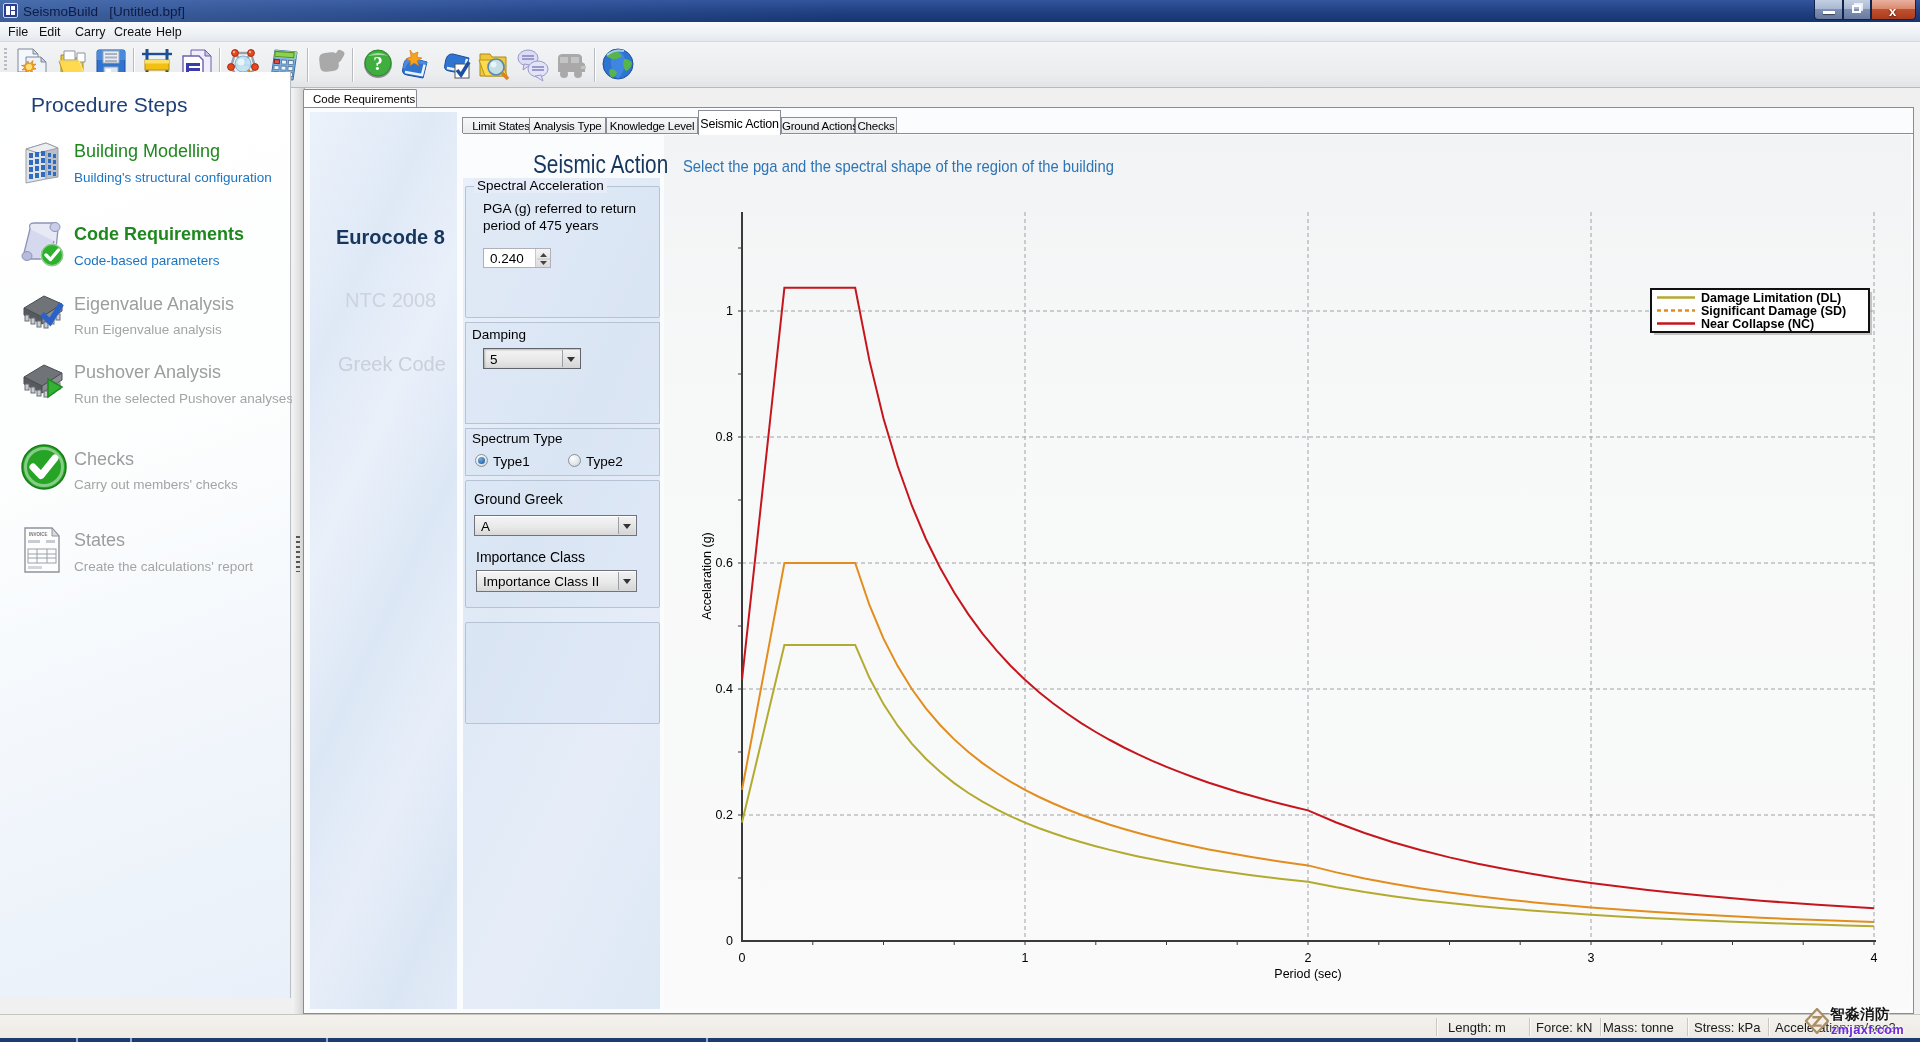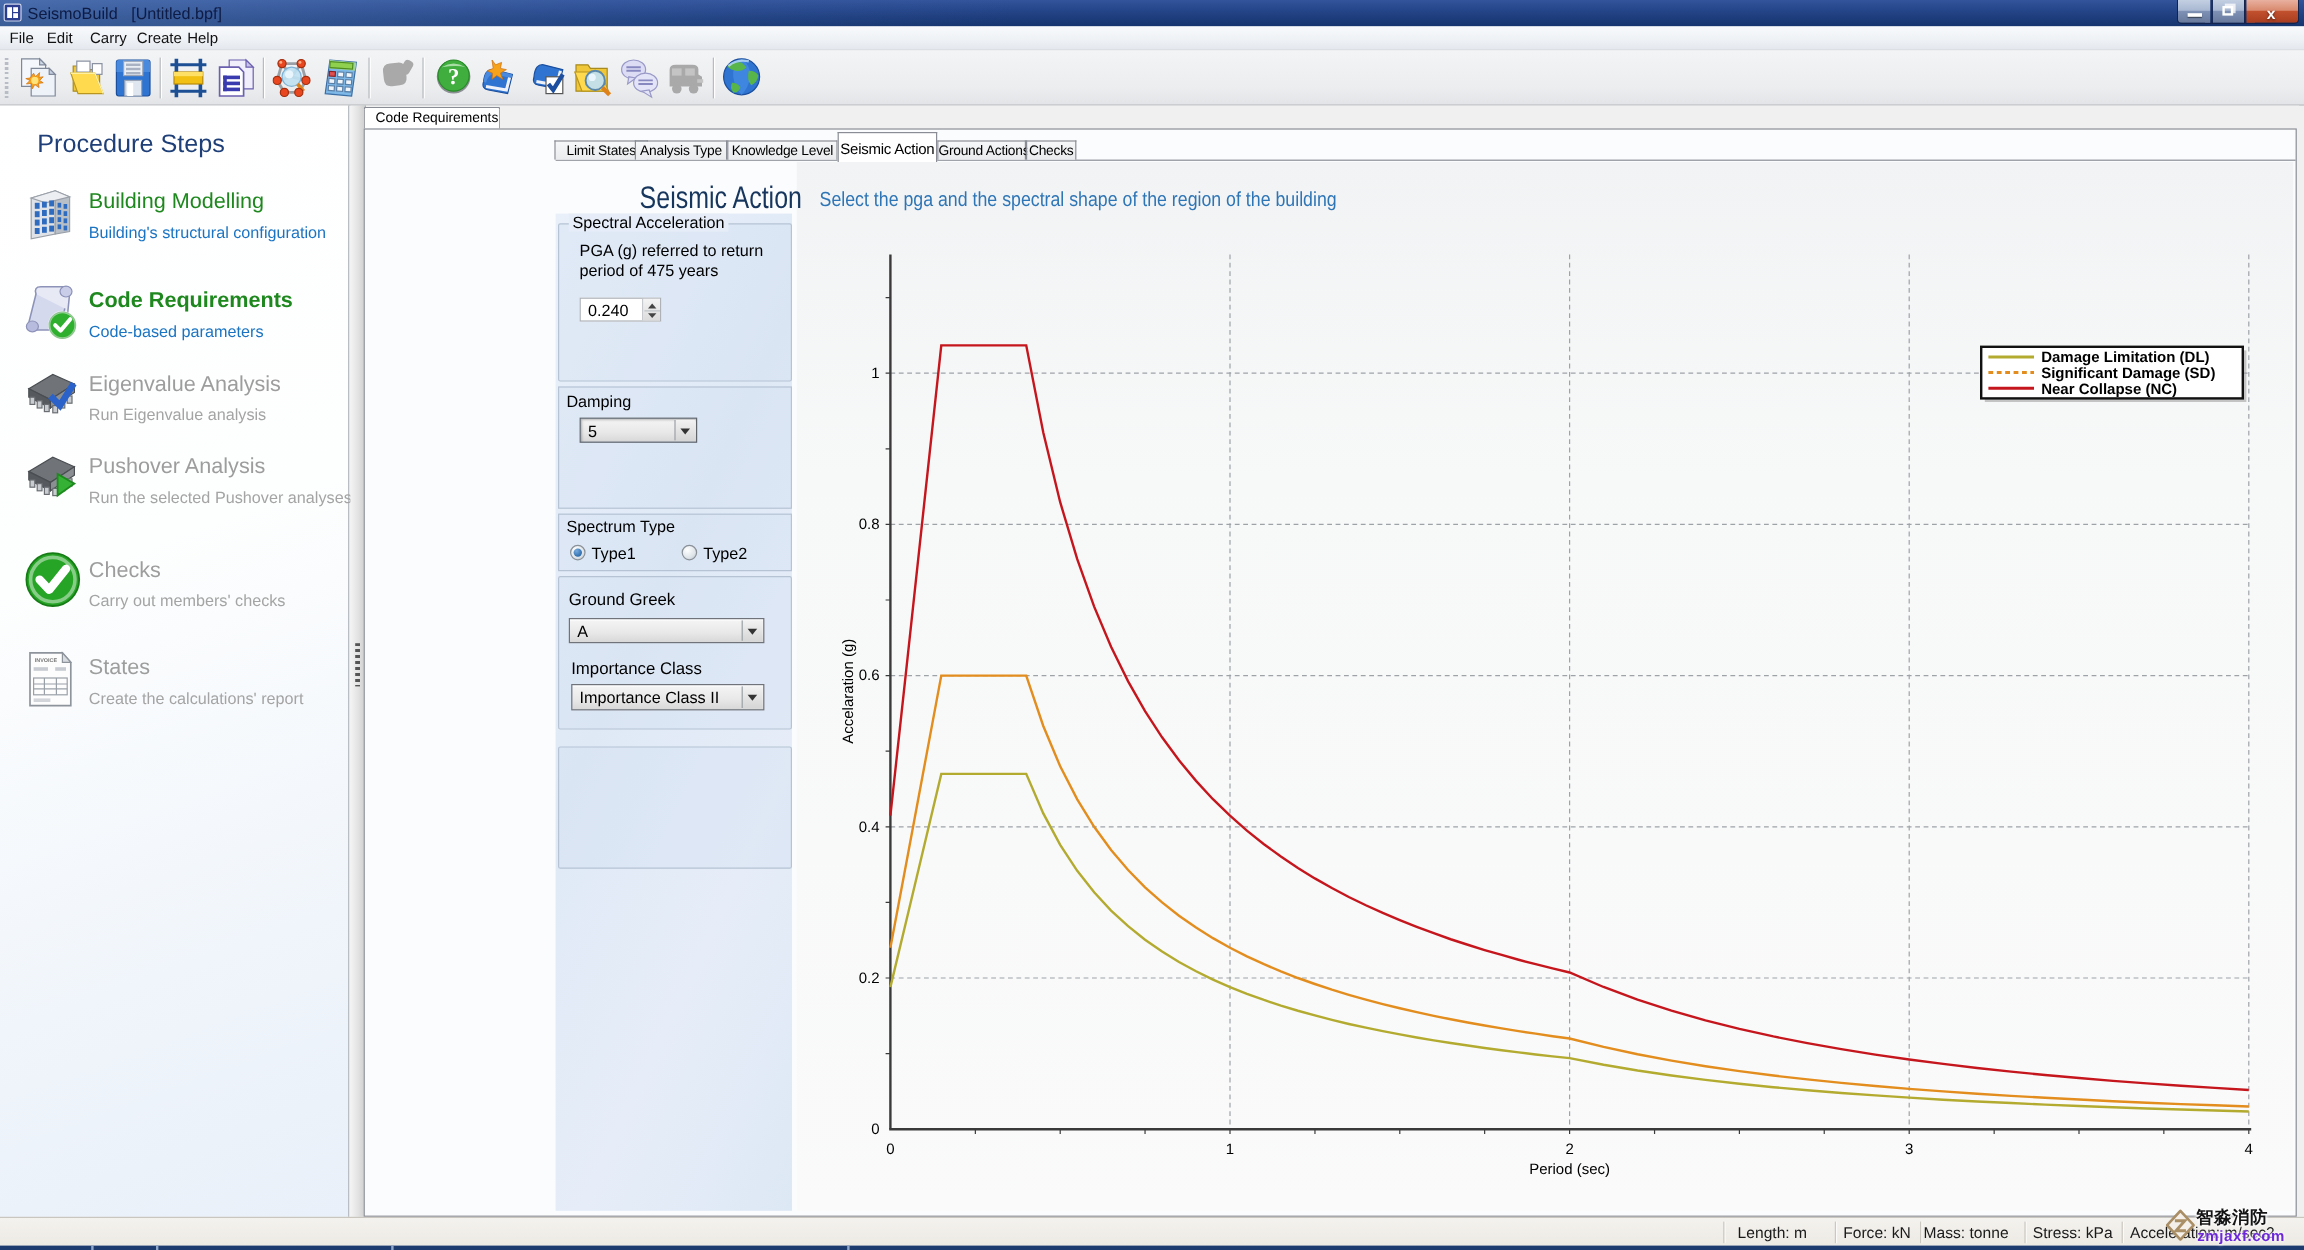--- a/index.html
+++ b/index.html
@@ -38,21 +38,21 @@
 
 
 #toolbar { left:0; top:42px; width:1920px; height:46px;
   background:linear-gradient(180deg,#f3f4f6 0%,#ebedef 70%,#e2e4e7 100%);
   border-bottom:1px solid #b7babe; }
 #toolbar .grip { left:4px; top:6px; width:3px; height:34px;
   background:repeating-linear-gradient(180deg,#b8bcc4 0 2px,transparent 2px 4px); }
 .tsep { top:6px; width:1px; height:34px; background:#b8bbbf; box-shadow:1px 0 0 #fff; }
 
 
-#leftpanel { left:0; top:88px; width:291px; height:926px;
+#leftpanel { left:0; top:72px; width:291px; height:926px;
   background:linear-gradient(160deg,#ffffff 0%,#fdfefe 40%,#f0f5fb 75%,#e9f0f9 100%);
   border-right:1px solid #b9bec4; }
 #leftpanel h1 { position:absolute; left:31px; top:21px; font-size:21px; font-weight:normal; color:#1e3f77; }
 .step-title { position:absolute; font-size:18px; white-space:nowrap; }
 .step-sub { position:absolute; font-size:13.5px; white-space:nowrap; }
 .green { color:#1e881e; }
 .blue { color:#1b74c2; }
 .gray1 { color:#9d9d9d; }
 .gray2 { color:#a4a4a4; }
 .sicon { position:absolute; left:20px; }
@@ -424,20 +424,25 @@
   <div class="step-title gray1" style="left:74px; top:458px">States</div>
   <div class="step-sub gray2" style="left:74px; top:487px">Create the calculations' report</div>
 </div>
 <div class="abs" id="splitter">
     <div class="dots"></div>
   </div>
 
 <div class="abs" id="mainarea">
   <div class="abs" id="tab-cr">Code Requirements</div>
   <div class="abs" id="contentbox">
+    <div class="abs" id="europanel">
+      <div class="ec8">Eurocode 8</div>
+      <div class="ntc">NTC 2008</div>
+      <div class="gc">Greek Code</div>
+    </div>
     <div class="abs" id="pagetitle">Seismic Action</div>
     <div class="abs" id="pagesub">Select the pga and the spectral shape of the region of the building</div>
     <div id="tabline"></div>
     <div class="stab" style="left:158px; width:78px">Limit States</div>
     <div class="stab" style="left:225px; width:77px">Analysis Type</div>
     <div class="stab" style="left:302px; width:92px">Knowledge Level</div>
     <div id="stab-active" style="left:394px; width:83px">Seismic Action</div>
     <div class="stab" style="left:477px; width:74px">Ground Actions</div>
     <div class="stab" style="left:551px; width:42px">Checks</div>
     <div class="abs" id="formcol">

